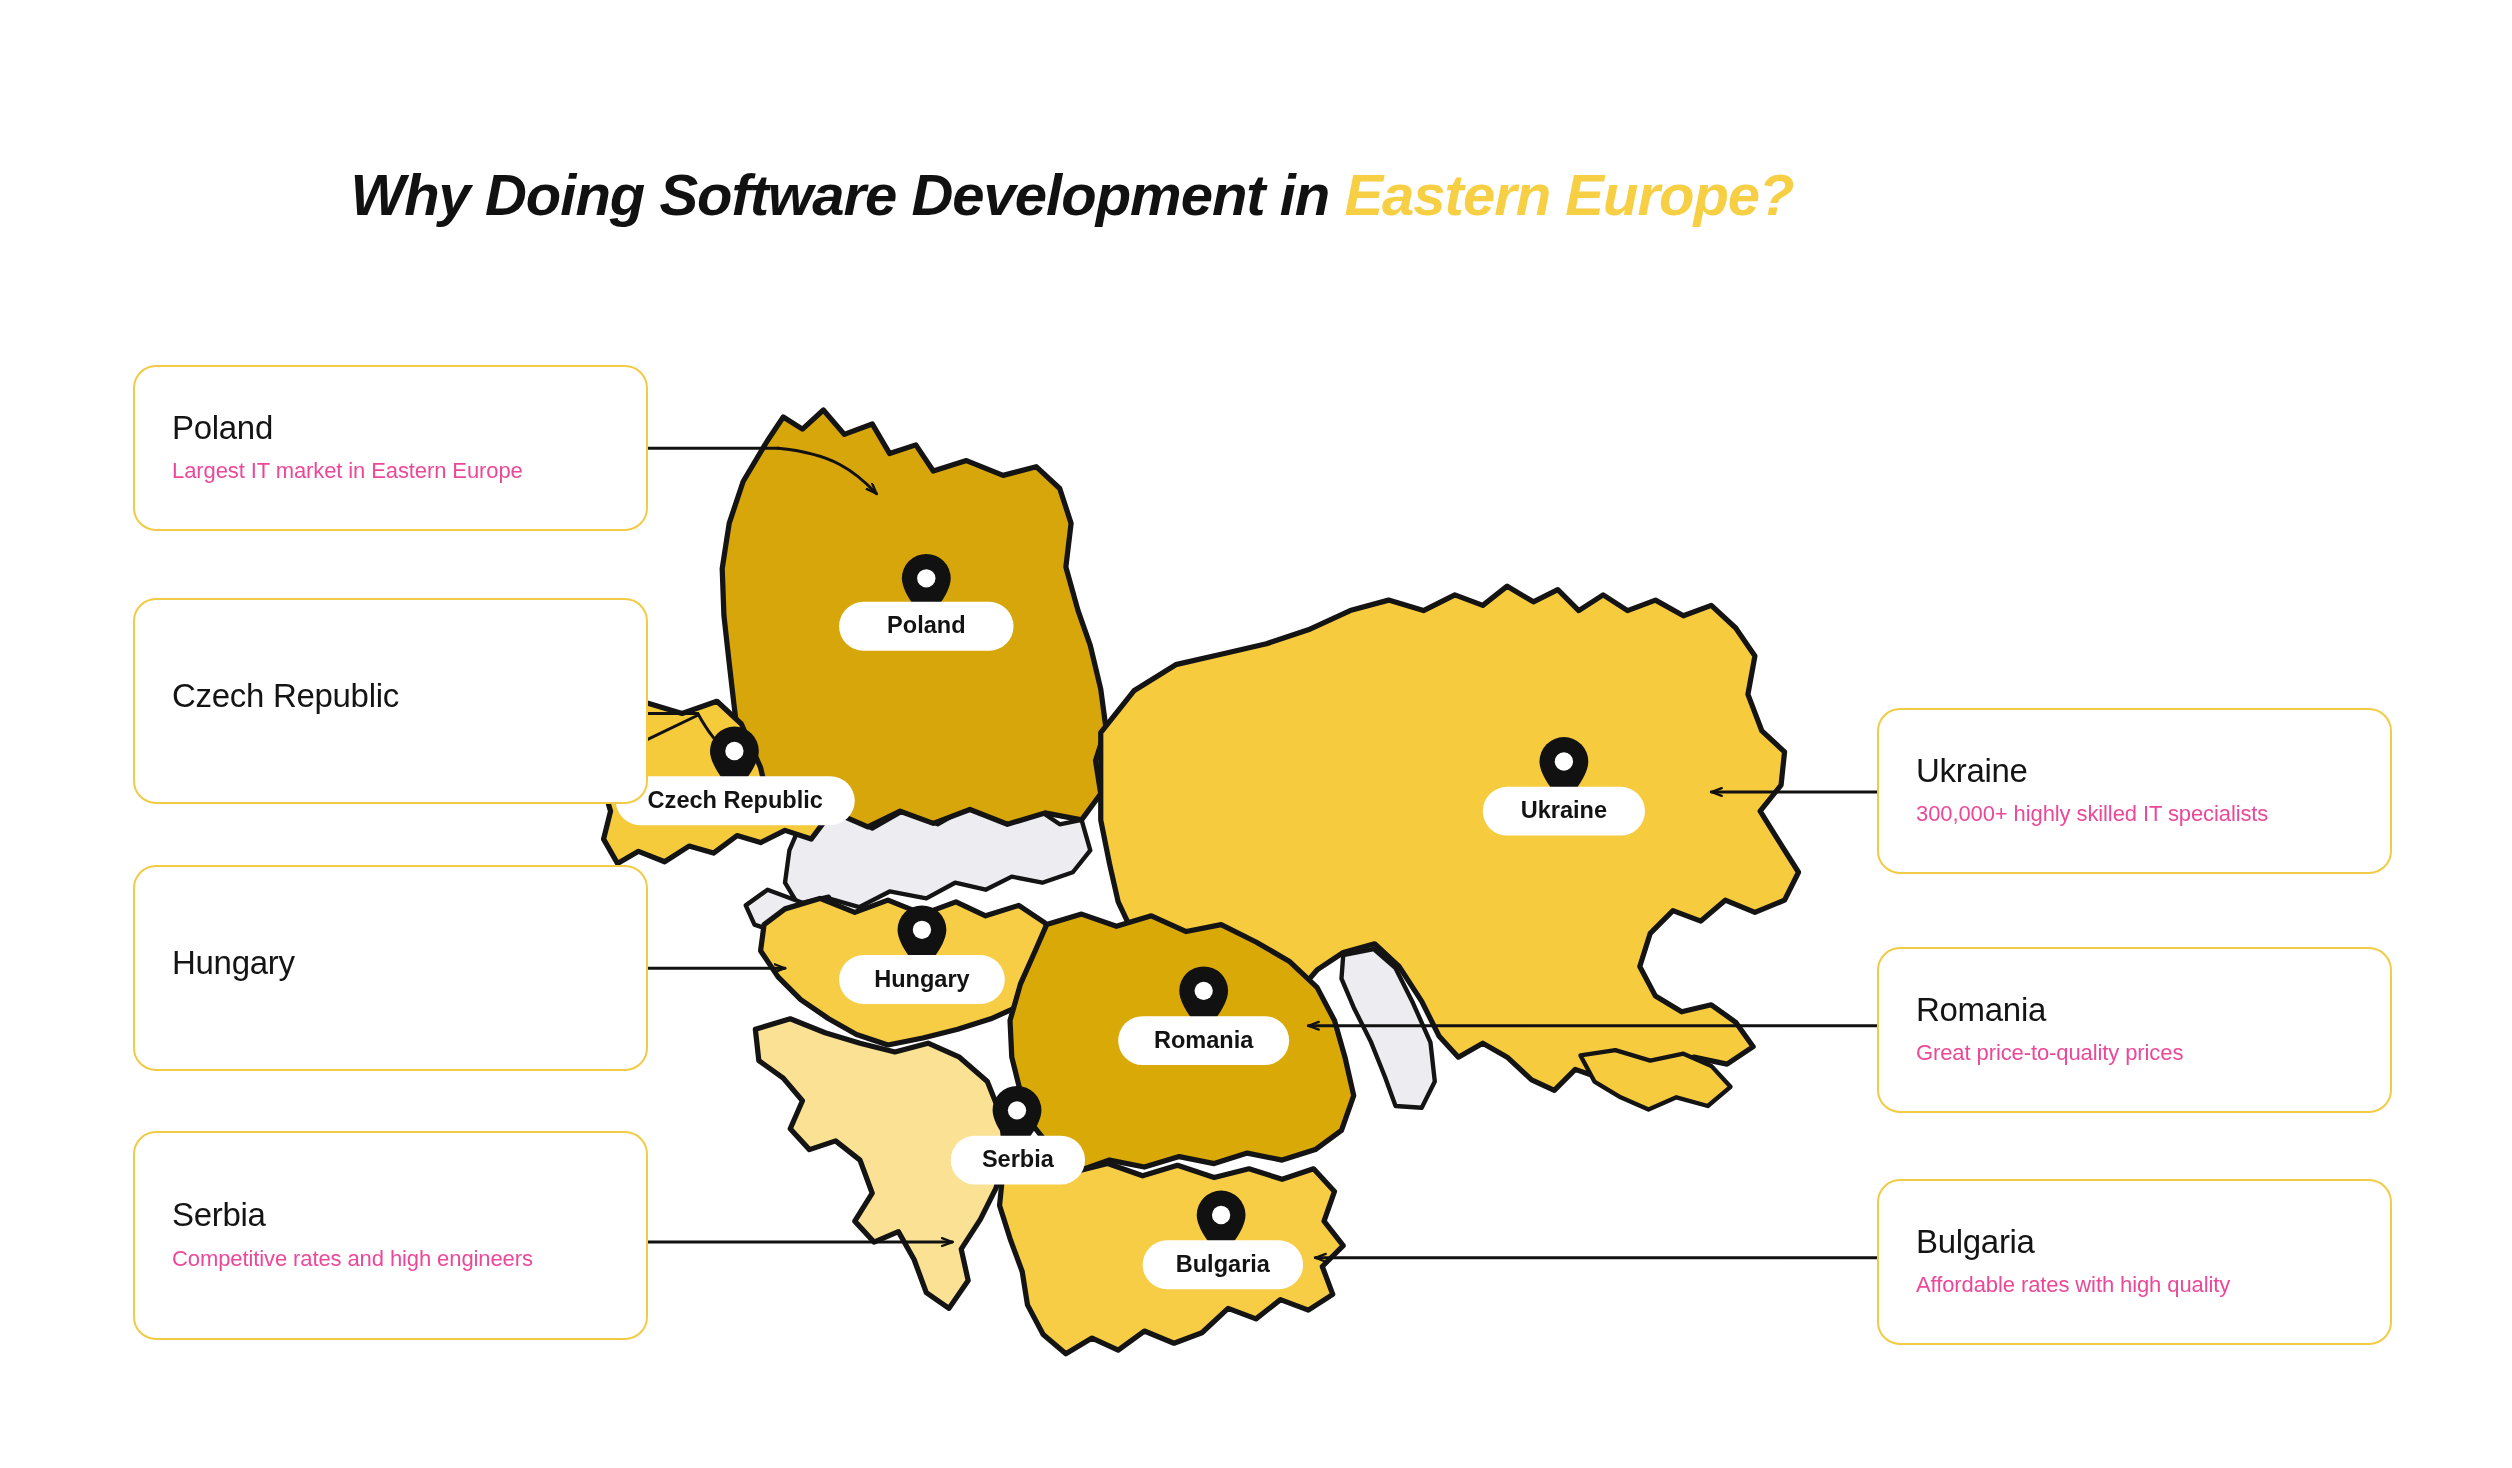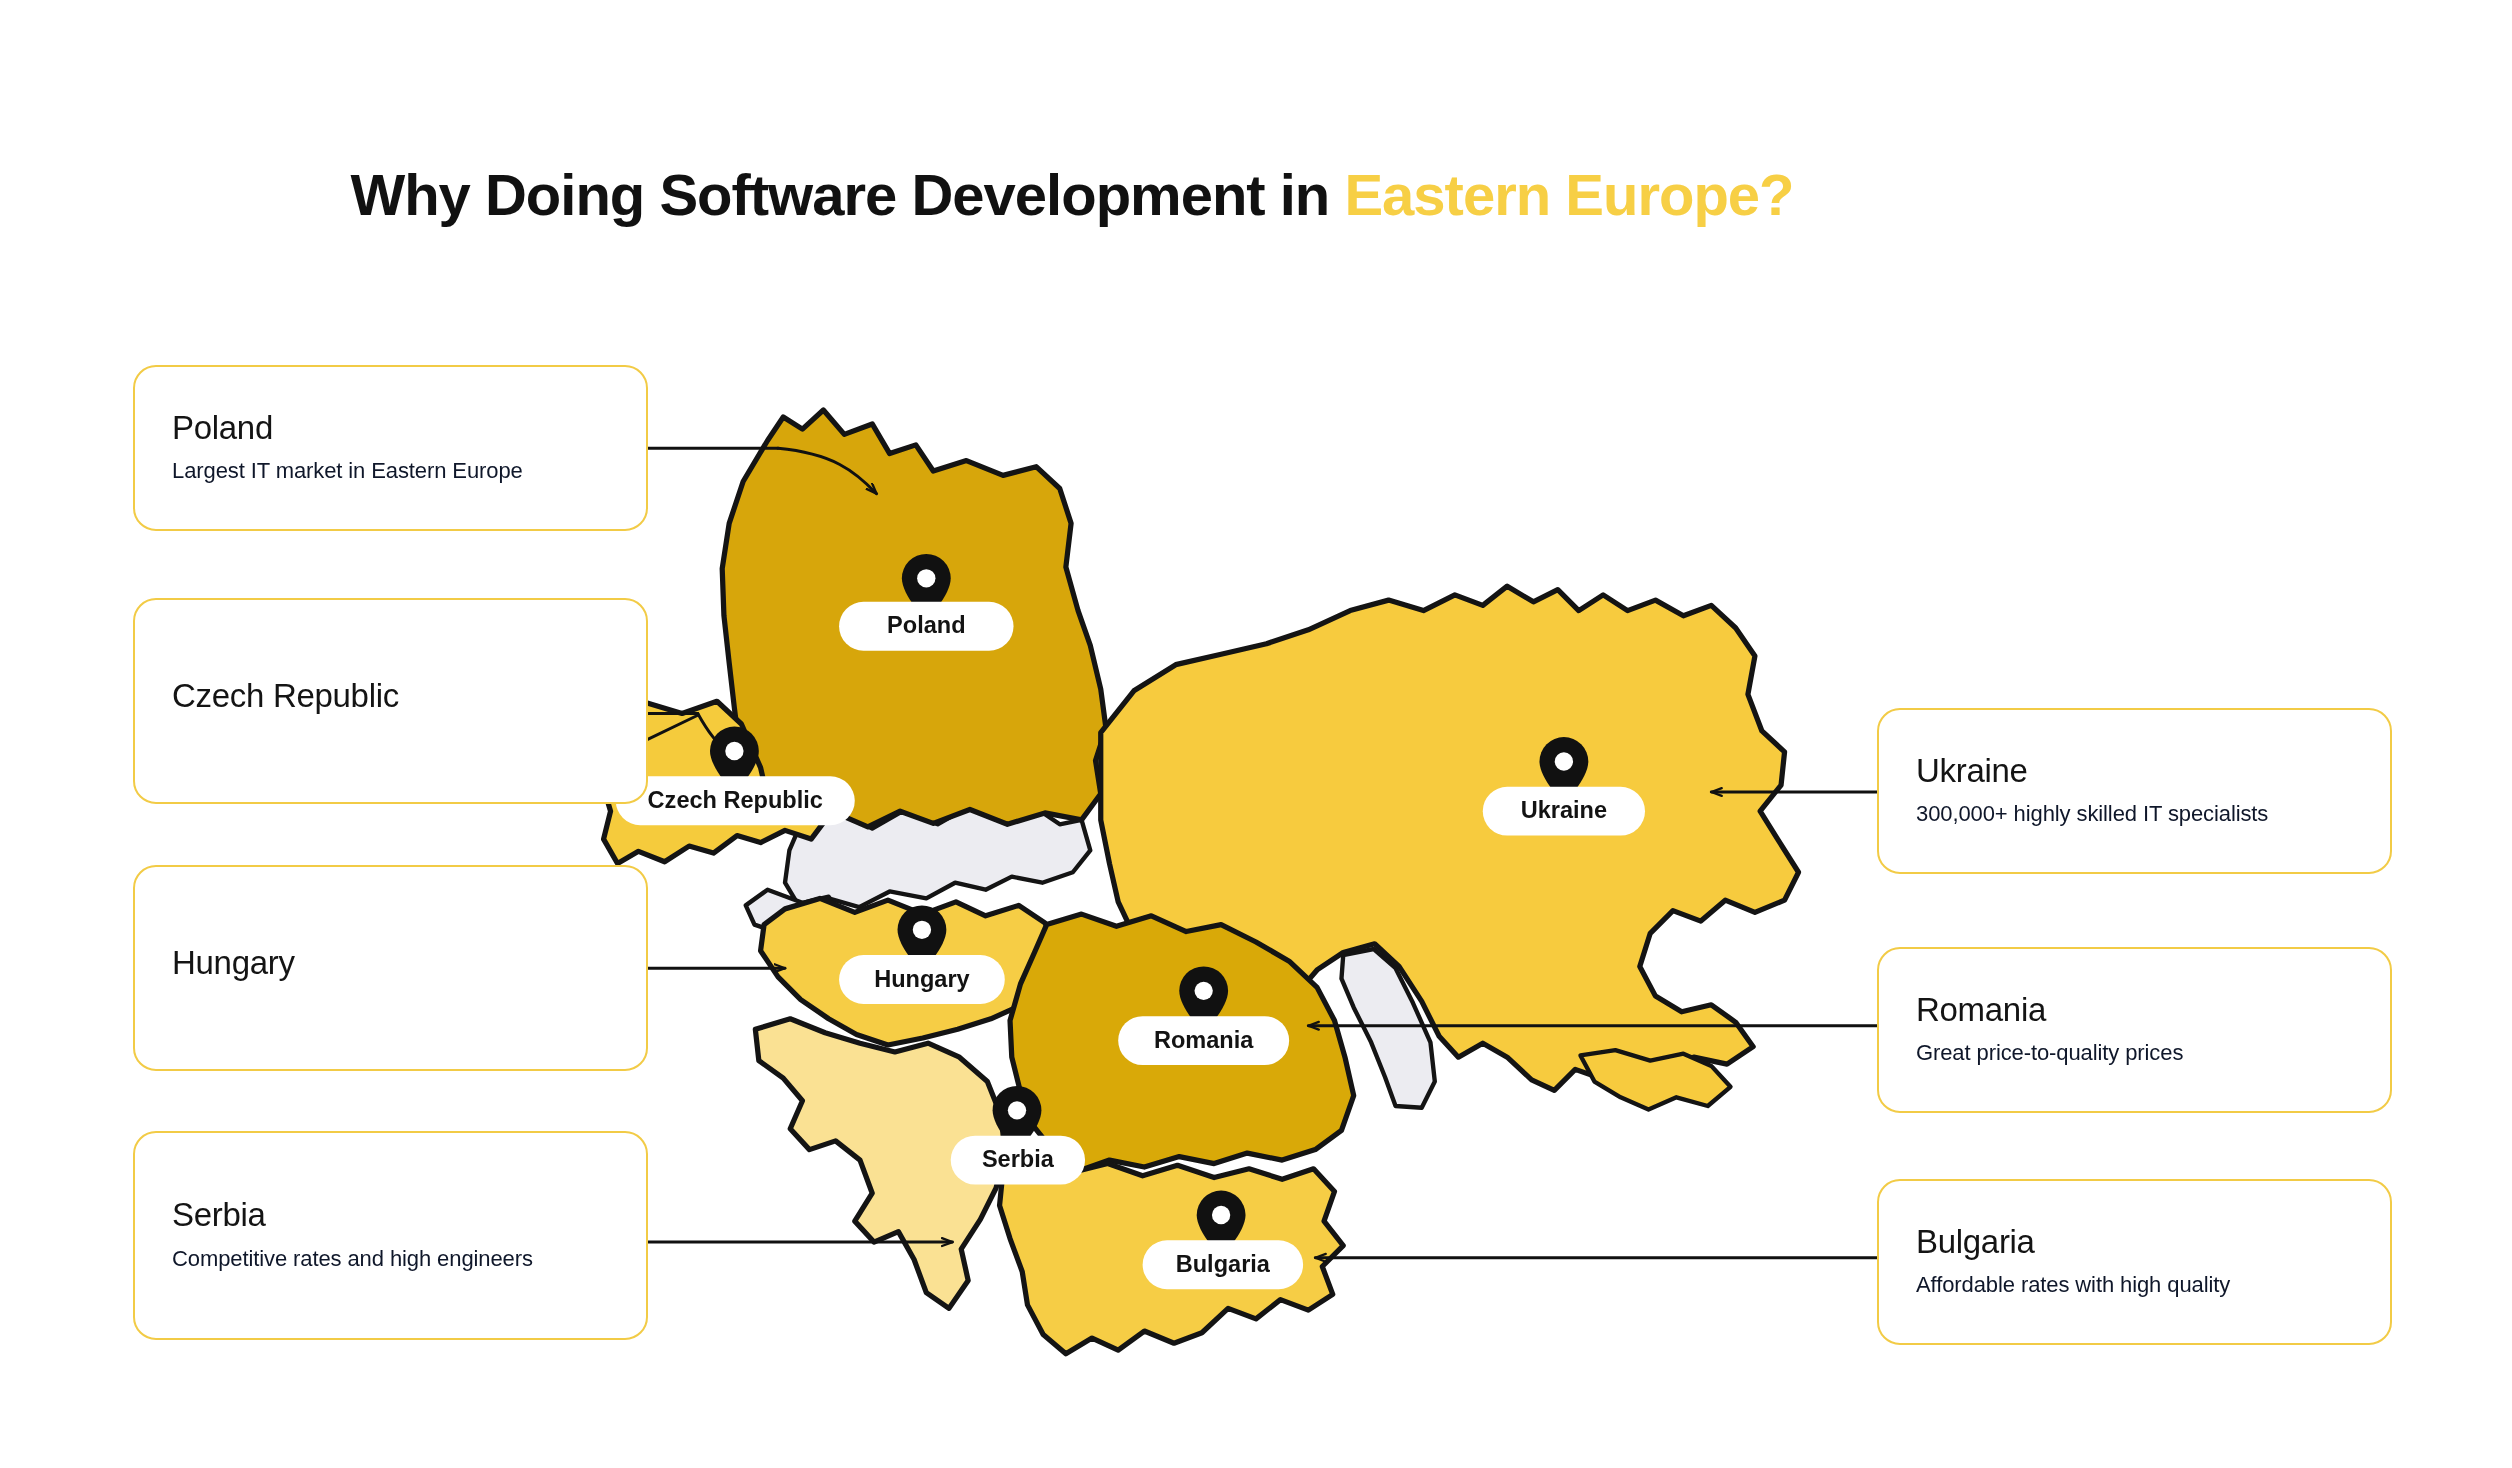--- a/index.html
+++ b/index.html
@@ -15,20 +15,21 @@
     overflow: hidden;
   }
 
   
   .title-wrap {
     position: absolute;
     top: 124px;
     left: 0;
     width: 2144px;
     text-align: center;
+    font-style: italic;
   }
   .title {
     font-size: 58px;
     font-weight: bold;
     letter-spacing: -1px;
     color: #111111;
     line-height: 1.1;
     display: inline-block;
   }
   .title .accent {
@@ -50,21 +51,21 @@
   .card-title {
     font-size: 33px;
     font-weight: 400;
     color: #141414;
     line-height: 1.12;
     margin-bottom: 8.7px;
     letter-spacing: -0.3px;
   }
   .card-desc {
     font-size: 22px;
-    color: #0f172a;
+    color: #ec4899;
     line-height: 1.42;
     letter-spacing: -0.1px;
   }
 
   
   .card-poland   { left: 133px; top: 365px;  width: 515px; height: 166px; }
   .card-czech    { left: 133px; top: 598px;  width: 515px; height: 206px; }
   .card-hungary  { left: 133px; top: 865px;  width: 515px; height: 206px; }
   .card-serbia   { left: 133px; top: 1131px; width: 515px; height: 209px; }
 

